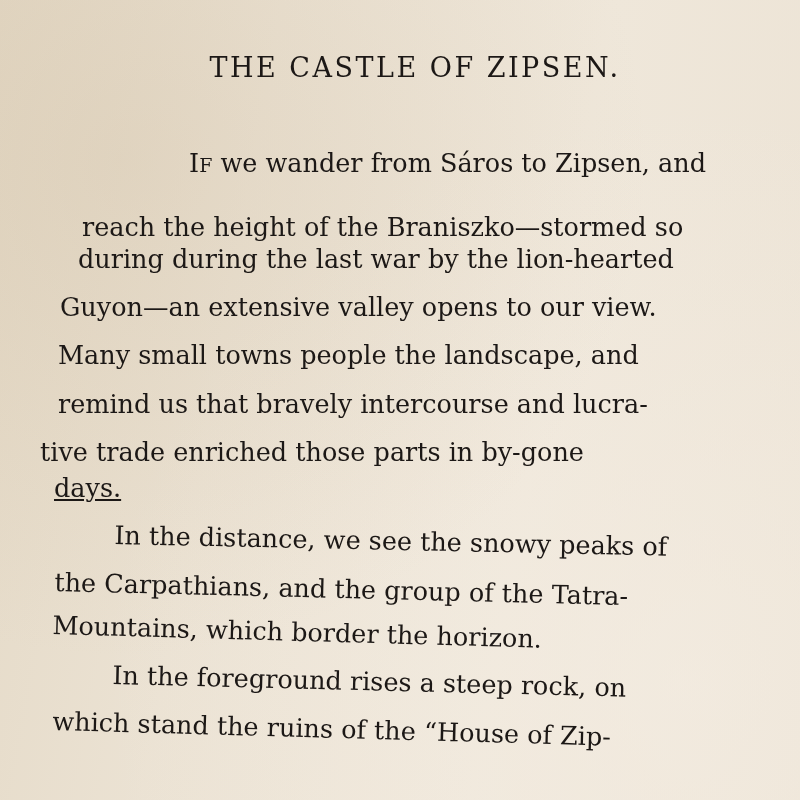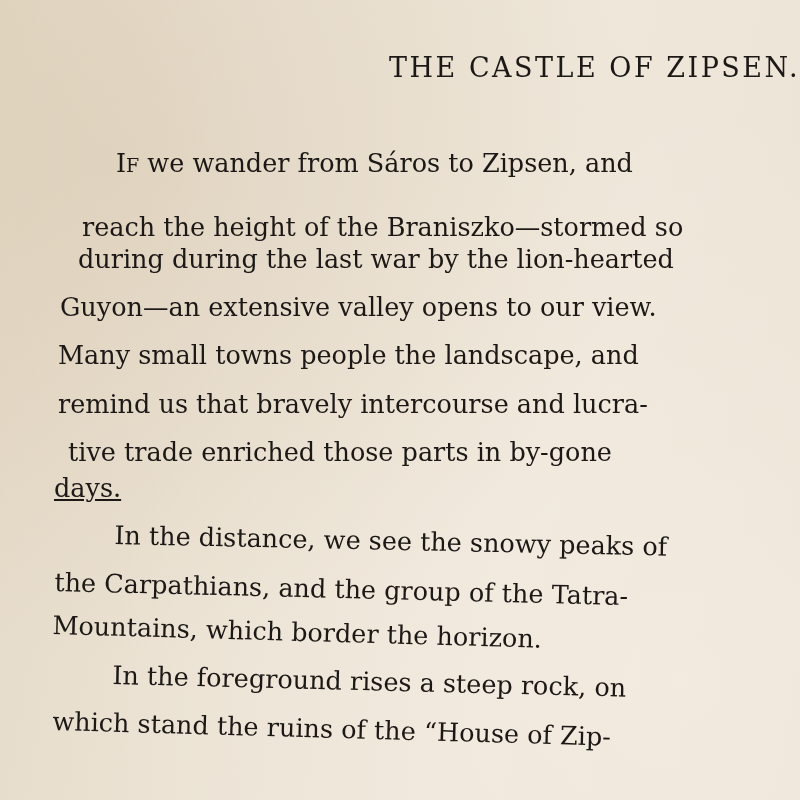--- a/index.html
+++ b/index.html
@@ -21,21 +21,21 @@
         radial-gradient(ellipse at 85% 85%, rgba(245,238,228,0.6), rgba(0,0,0,0) 60%),
         linear-gradient(100deg, #e4d9c6 0%, #ebe2d3 30%, #efe7da 65%, #ece3d5 100%);
       font-family: "DejaVu Serif", "Liberation Serif", serif;
       color: #1c1816;
     }
     .title {
       position: absolute;
       left: 0;
       top: 52px;
       width: 800px;
-      text-align: right;
+      text-align: center;
       padding-left: 30px;
       box-sizing: border-box;
       font-size: 27px;
       letter-spacing: 2.5px;
       font-weight: normal;
       margin: 0;
     }
     .line {
       position: absolute;
       white-space: nowrap;
@@ -47,29 +47,29 @@
     }
   </style>
 </head>
 <body>
 
 <div class="page">
 
   <h1 class="title">THE CASTLE OF ZIPSEN.</h1>
 
   <div>
-    <div class="line" style="left:116px; top:148px; width:590px;">
+    <div class="line" style="left:116px; top:148px; width:590px;text-align:right;">
       <span>I</span><span class="smallcaps-f">F</span><span> we wander from Sáros to Zipsen, and</span>
     </div>
     <div class="line" style="left:82px; top:212px;">reach the height of the Braniszko—stormed so</div>
     <div class="line" style="left:78px; top:244px;">during during the last war by the lion-hearted</div>
     <div class="line" style="left:60px; top:292px;">Guyon—an extensive valley opens to our view.</div>
     <div class="line" style="left:58px; top:340px;">Many small towns people the landscape, and</div>
     <div class="line" style="left:58px; top:389px;">remind us that bravely intercourse and lucra-</div>
-    <div class="line" style="left:68px; top:437px;">tive trade enriched those parts in by-gone</div>
+    <div class="line" style="left:40px; top:437px;">tive trade enriched those parts in by-gone</div>
     <div class="line" style="left:54px; top:473px;text-decoration:underline;">days.</div>
   </div>
 
   <div>
     <div class="line" style="left:114px; top:520px; transform:rotate(1.2deg);">In the distance, we see the snowy peaks of</div>
     <div class="line" style="left:54px; top:567px; transform:rotate(1.4deg);">the Carpathians, and the group of the Tatra-</div>
     <div class="line" style="left:52px; top:610px; transform:rotate(1.6deg);">Mountains, which border the horizon.</div>
   </div>
 
   <div>

